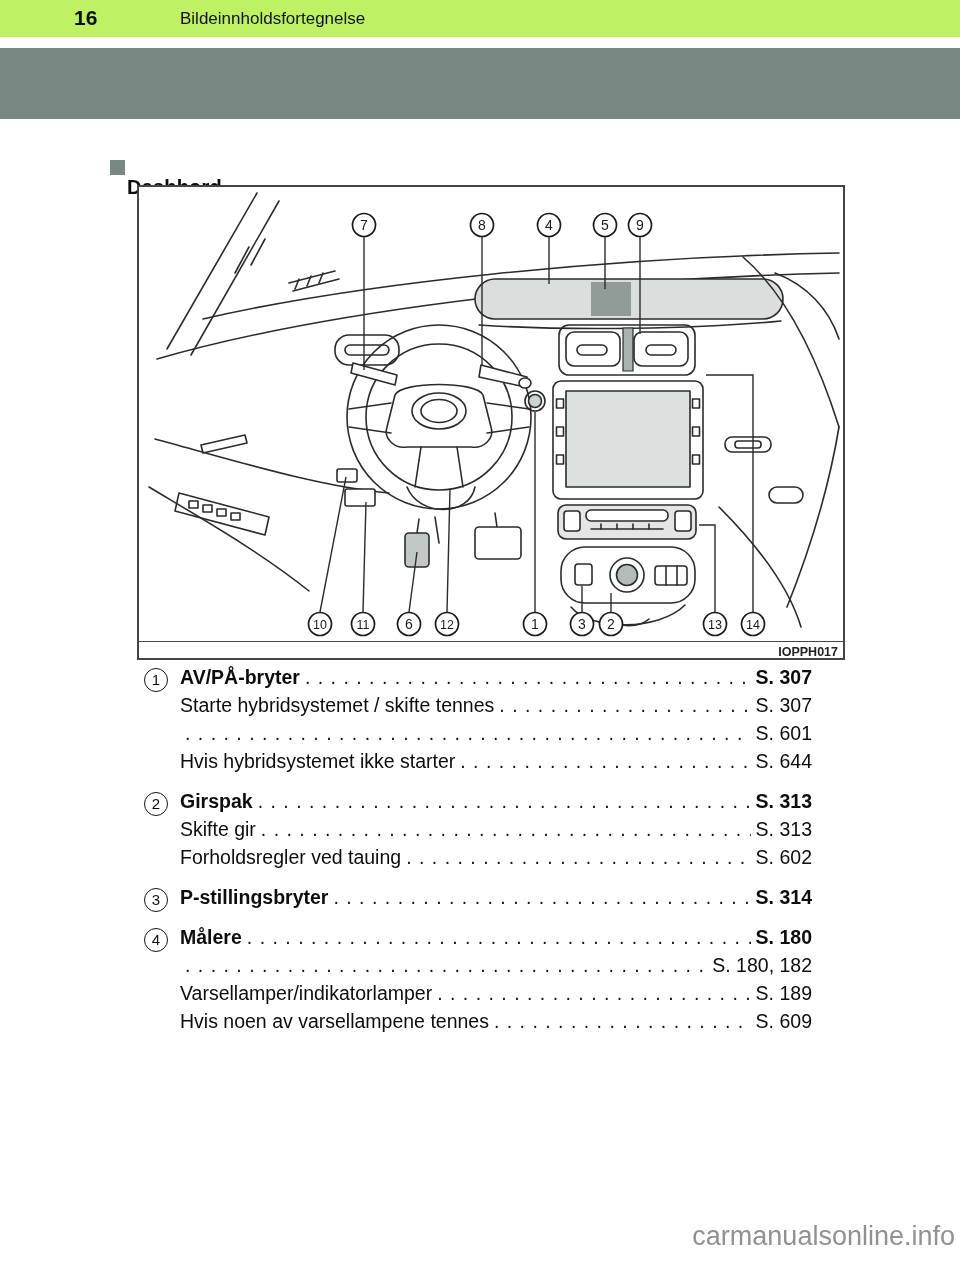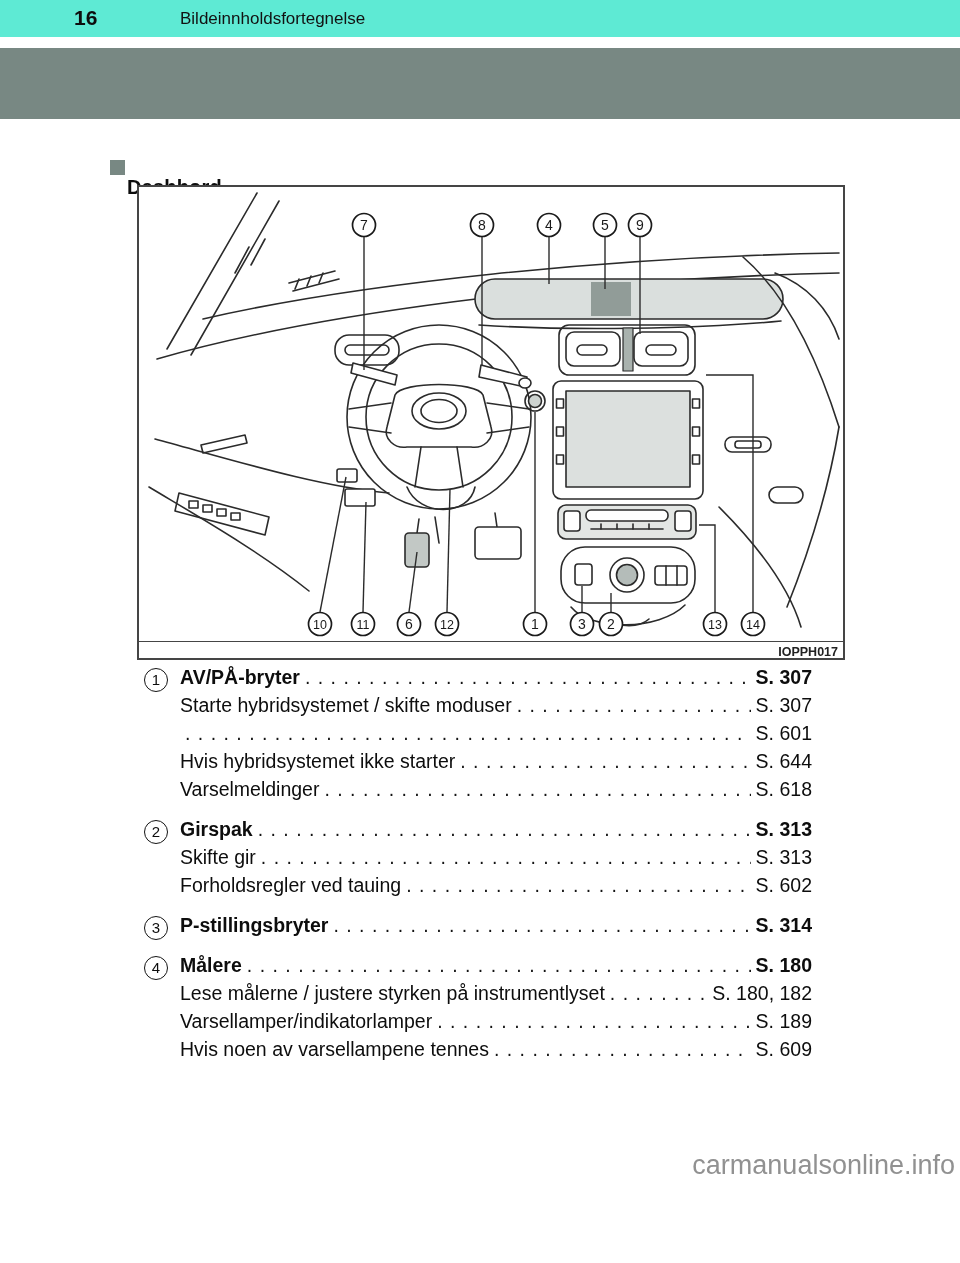--- a/index.html
+++ b/index.html
@@ -1,21 +1,21 @@
 <!DOCTYPE html>
 <html><head>
 <meta charset="utf-8">
 <style>
   html,body{margin:0;padding:0;}
   body{
     width:960px;height:1263px;position:relative;overflow:hidden;
     background:#ffffff;font-family:"Liberation Sans",sans-serif;color:#0d0d0d;
   }
   
-  .pagehead{position:absolute;top:0;left:0;width:960px;height:37px;background:#5eead4;}
+  .pagehead{position:absolute;top:0;left:0;width:960px;height:37px;background:#bef264;}
   .pagenum{position:absolute;left:74px;top:6px;font-size:21px;font-weight:bold;}
   .headtitle{position:absolute;left:180px;top:9px;font-size:17px;color:#121212;}
   
   .band{position:absolute;top:48px;left:0;width:960px;height:71px;background:#788883;}
   
   .section{position:absolute;top:136px;left:110px;display:flex;align-items:center;}
   .bullet{width:15px;height:15px;background:#788883;margin-right:2px;flex:none;}
   .section-title{font-size:20px;font-weight:bold;letter-spacing:.2px;margin-top:40px;}
   
   .figure{position:absolute;left:137px;top:185px;width:708px;height:475px;
@@ -32,21 +32,21 @@
   .trow.main{font-weight:bold;}
   .cnum{flex:none;width:24px;height:24px;border:1.7px solid #141414;border-radius:50%;
         text-align:center;line-height:21px;font-size:15px;font-weight:normal;
         box-sizing:border-box;align-self:center;margin-right:12px;}
   .sub{padding-left:36px;font-weight:normal;}
   .tlabel{flex:none;white-space:nowrap;}
   .dots{flex:1 1 auto;overflow:hidden;white-space:nowrap;margin:0 5px;font-weight:normal;}
   .dots::after{content:". . . . . . . . . . . . . . . . . . . . . . . . . . . . . . . . . . . . . . . . . . . . . . . . . . . . . . . . . . . . . . . . . . . . . . . .";letter-spacing:1px;color:#141414;}
   .pref{flex:none;white-space:nowrap;}
   
-  .watermark{position:absolute;top:1150px;right:5px;font-size:27px;color:#919191;}
+  .watermark{position:absolute;top:1221px;right:5px;font-size:27px;color:#919191;}
 </style>
 </head>
 <body>
 
 <div class="pagehead">
   <span class="pagenum">16</span>
   <span class="headtitle">Bildeinnholdsfortegnelse</span>
 </div>
 
 <div class="band"></div>
@@ -246,37 +246,32 @@
 
 <div class="toc">
     <div class="item">
       <div class="trow main">
         <span class="cnum">1</span>
         <span class="tlabel">AV/PÅ-bryter</span>
         <span class="dots"></span>
         <span class="pref">S. 307</span>
       </div>
       <div class="trow sub">
-        <span class="tlabel">Starte hybridsystemet / skifte moduser</span>
+        <span class="tlabel">Starte hybridsystemet / skifte tennes</span>
         <span class="dots"></span>
         <span class="pref">S. 307</span>
       </div>
       <div class="trow sub">
         <span class="dots"></span>
         <span class="pref">S. 601</span>
       </div>
       <div class="trow sub">
         <span class="tlabel">Hvis hybridsystemet ikke starter</span>
         <span class="dots"></span>
         <span class="pref">S. 644</span>
-      </div>
-      <div class="trow sub">
-        <span class="tlabel">Varselmeldinger</span>
-        <span class="dots"></span>
-        <span class="pref">S. 618</span>
       </div>
     </div>
     <div class="item">
       <div class="trow main">
         <span class="cnum">2</span>
         <span class="tlabel">Girspak</span>
         <span class="dots"></span>
         <span class="pref">S. 313</span>
       </div>
       <div class="trow sub">
@@ -299,21 +294,20 @@
       </div>
     </div>
     <div class="item">
       <div class="trow main">
         <span class="cnum">4</span>
         <span class="tlabel">Målere</span>
         <span class="dots"></span>
         <span class="pref">S. 180</span>
       </div>
       <div class="trow sub">
-        <span class="tlabel">Lese målerne / justere styrken på instrumentlyset</span>
         <span class="dots"></span>
         <span class="pref">S. 180, 182</span>
       </div>
       <div class="trow sub">
         <span class="tlabel">Varsellamper/indikatorlamper</span>
         <span class="dots"></span>
         <span class="pref">S. 189</span>
       </div>
       <div class="trow sub">
         <span class="tlabel">Hvis noen av varsellampene tennes</span>

